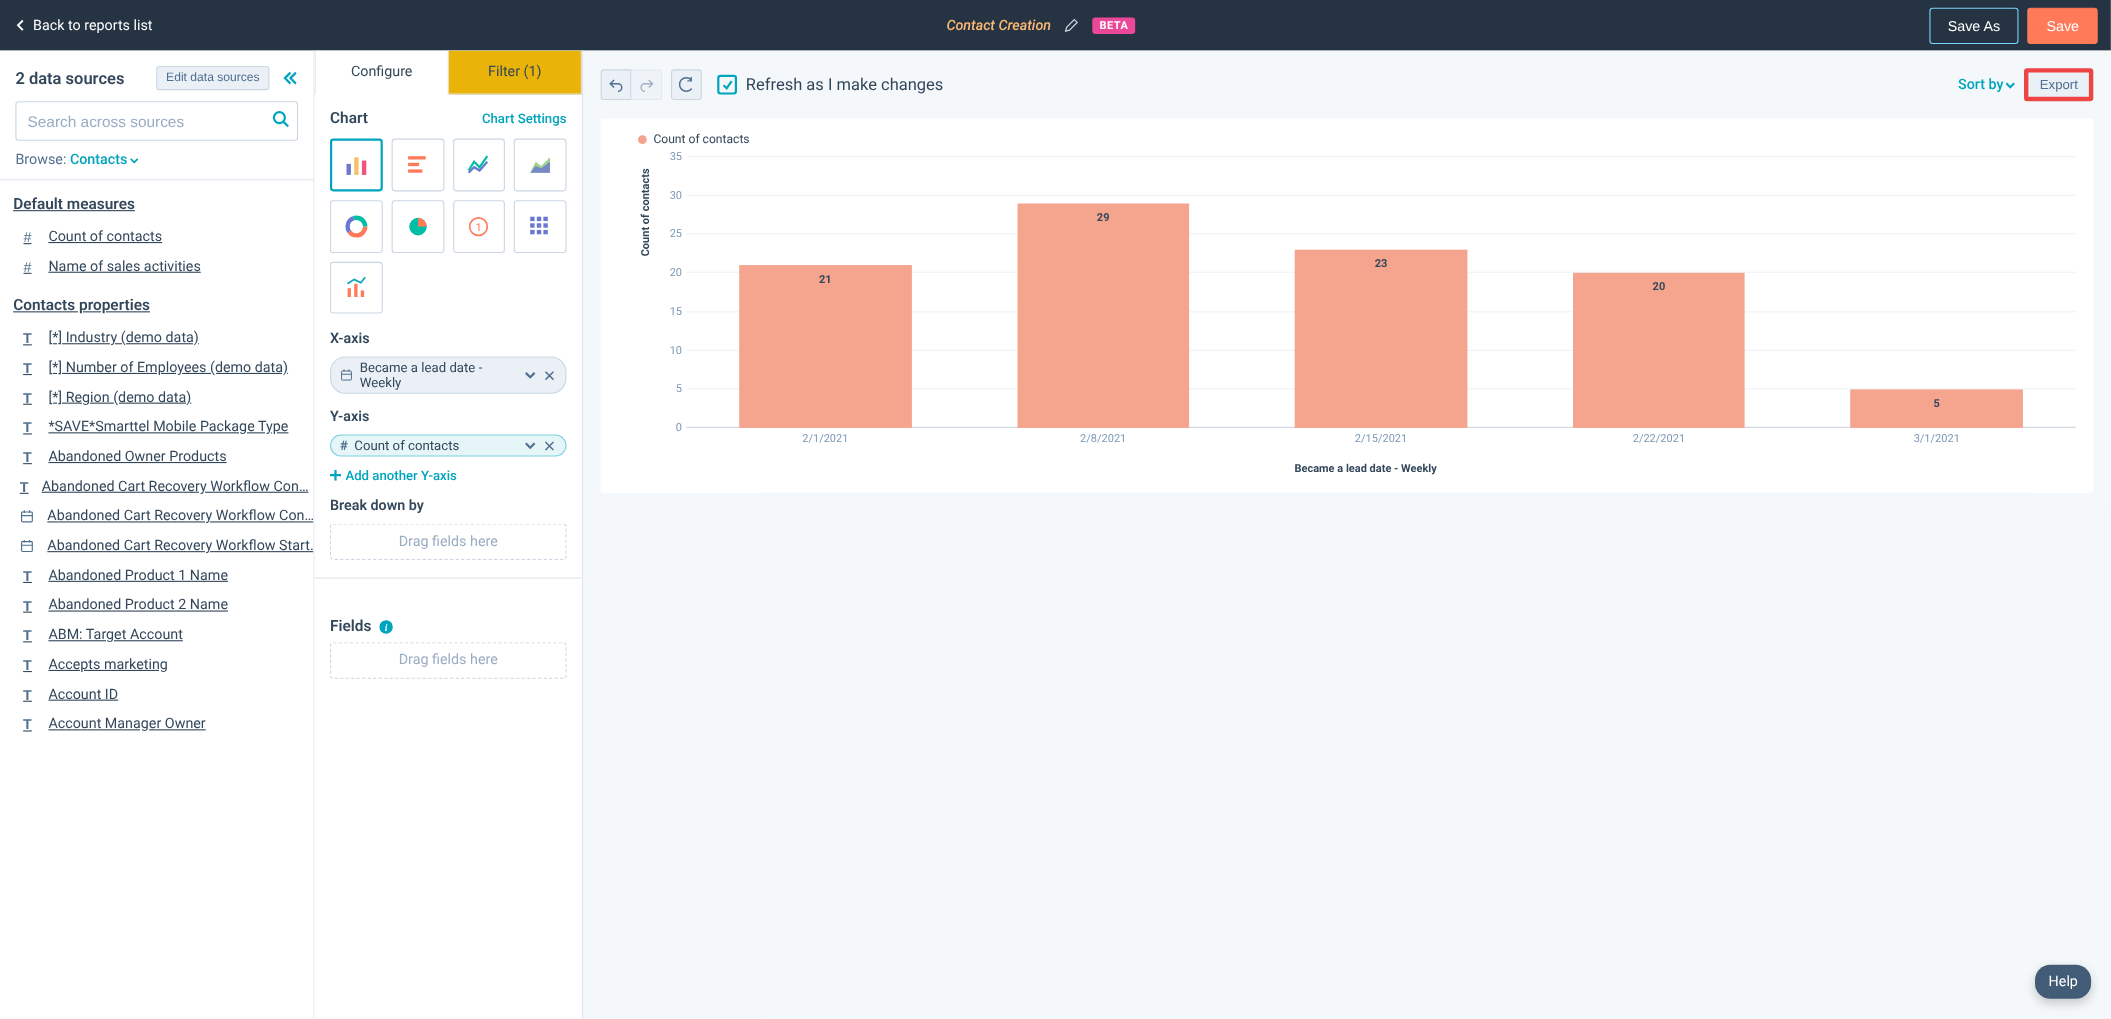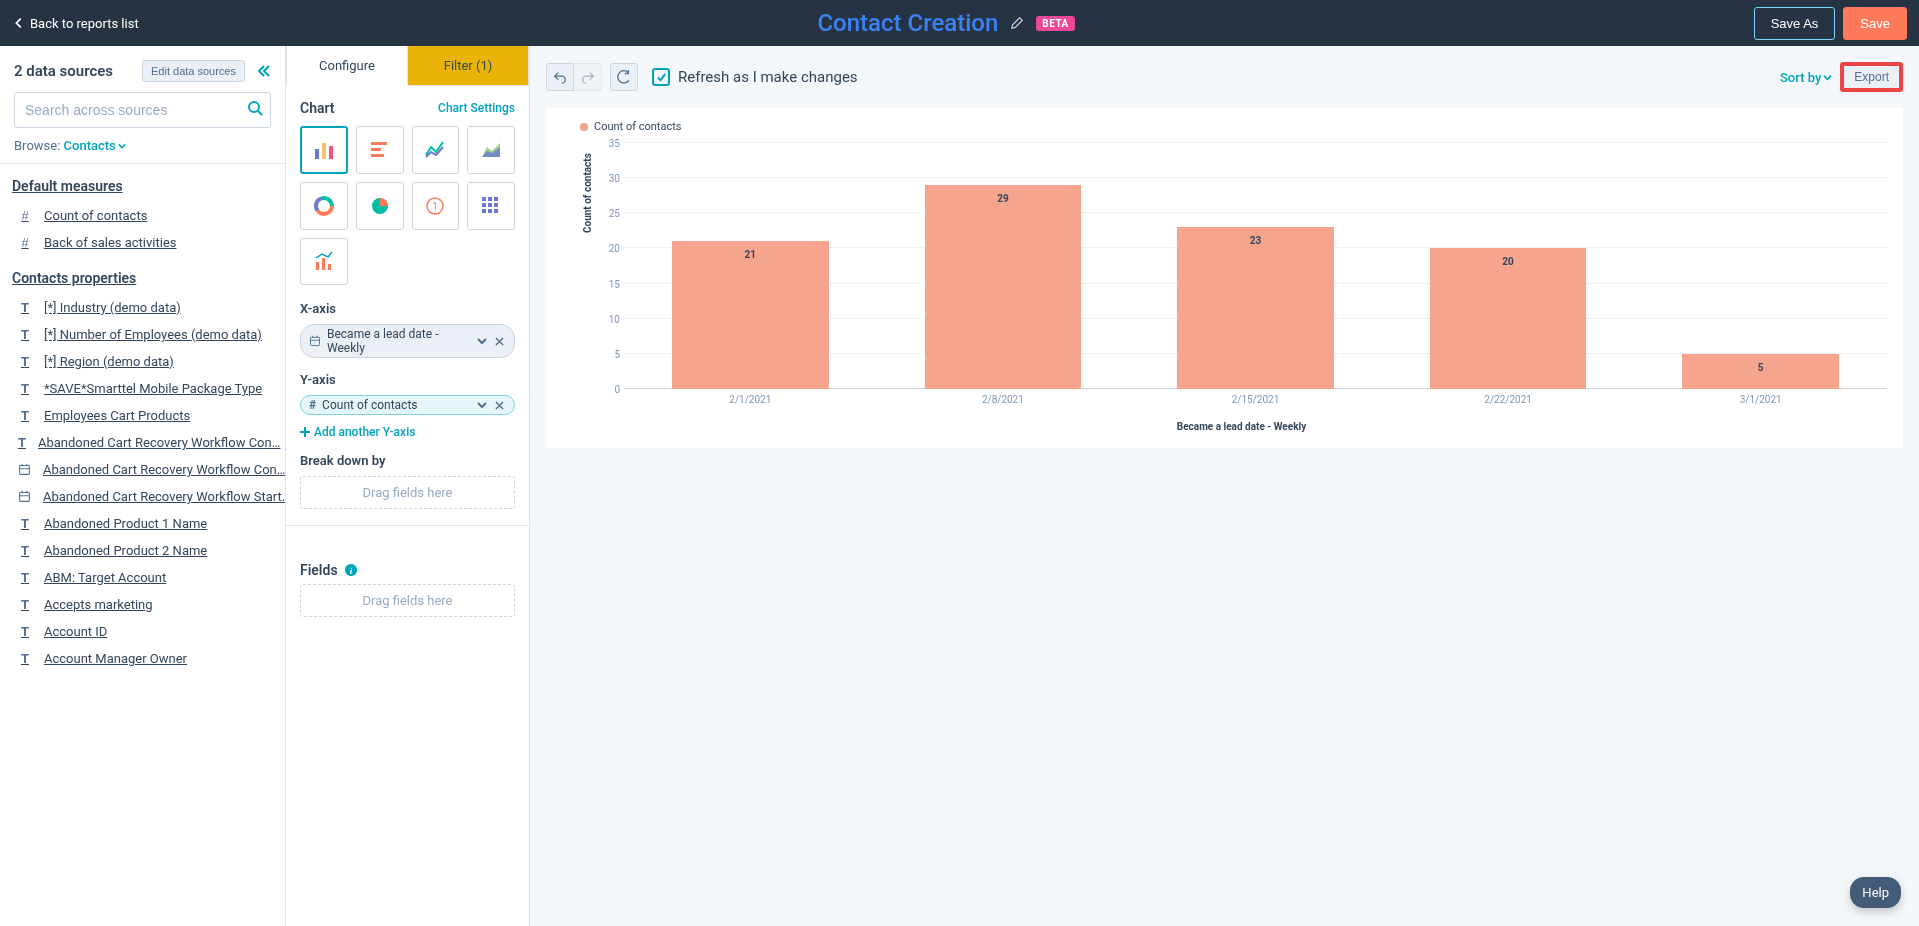--- a/index.html
+++ b/index.html
@@ -1,21 +1,21 @@
 <!DOCTYPE html>
 <html><head>
 <meta charset="utf-8">
 <style>
   * { box-sizing: border-box; }
   body { margin:0; font-family: -apple-system, BlinkMacSystemFont, "Segoe UI", Roboto, "Helvetica Neue", sans-serif; font-size:13px; color:#33475b; }
   
   .topbar { background:#253342; color:#fff; height:46px; display:flex; align-items:center; padding:0 12px; }
   .back-link { color:#fff; display:flex; align-items:center; gap:4px; font-size:13px; cursor:pointer; }
   .top-center { flex:1; display:flex; justify-content:center; align-items:center; gap:12px; }
-  .report-title { font-size:24px; font-weight:500; color:#3b82f6;}
+  .report-title { font-size:13px; font-weight:500; color:#fdba74;font-style:italic;}
   .beta-badge { background:#ec4899; color:#fff; font-size:10px; font-weight:700; padding:2px 6px; border-radius:3px; letter-spacing:.5px;}
   .pencil { color:#cbd6e2; cursor:pointer;}
   .top-right { display:flex; gap:8px; align-items:center;}
   .btn { border-radius:3px; padding:8px 16px; font-size:13px; cursor:pointer; display:inline-flex; align-items:center; gap:4px; min-height:32px;}
   .btn-outline-dark { background:#253342; border:1px solid #7dd3fc; color:#fff;}
   .btn-primary { background:#ff7a59; border:1px solid #ff7a59; color:#fff; font-weight:500;}
   
   .app { display:flex; height:calc(100vh - 46px); }
   .panel { border-right:1px solid #dfe3eb; background:#fff; height:100%; overflow:hidden; display:flex; flex-direction:column;}
   .data-sources { width:286px; }
@@ -157,21 +157,21 @@
     </div>
     <div class="ds-scroll" id="ds-scroll">
       <div class="sec-title">Default measures</div>
       <div id="default-measures">
           <div class="field-row">
             <span class="ficon ficon-hash"></span>
             <span>Count of contacts</span>
           </div>
           <div class="field-row">
             <span class="ficon ficon-hash"></span>
-            <span>Back of sales activities</span>
+            <span>Name of sales activities</span>
           </div>
         </div>
       <div class="sec-title">Contacts properties</div>
       <div id="properties-list">
           <div class="field-row">
             <span class="ficon ficon-text">T</span>
             <span>[*] Industry (demo data)</span>
           </div>
           <div class="field-row">
             <span class="ficon ficon-text">T</span>
@@ -180,21 +180,21 @@
           <div class="field-row">
             <span class="ficon ficon-text">T</span>
             <span>[*] Region (demo data)</span>
           </div>
           <div class="field-row">
             <span class="ficon ficon-text">T</span>
             <span>*SAVE*Smarttel Mobile Package Type</span>
           </div>
           <div class="field-row">
             <span class="ficon ficon-text">T</span>
-            <span>Employees Cart Products</span>
+            <span>Abandoned Owner Products</span>
           </div>
           <div class="field-row">
             <span class="ficon ficon-text">T</span>
             <span>Abandoned Cart Recovery Workflow Con…</span>
           </div>
           <div class="field-row">
             <span class="ficon ficon-date">
               <svg width="13" height="13" viewBox="0 0 16 16">
                 <rect x="2" y="3" width="12" height="11" rx="1" fill="none" stroke="#516f90" stroke-width="1.3"></rect>
                 <path d="M2 7h12M5 1v3M11 1v3" stroke="#516f90" stroke-width="1.3"></path>

